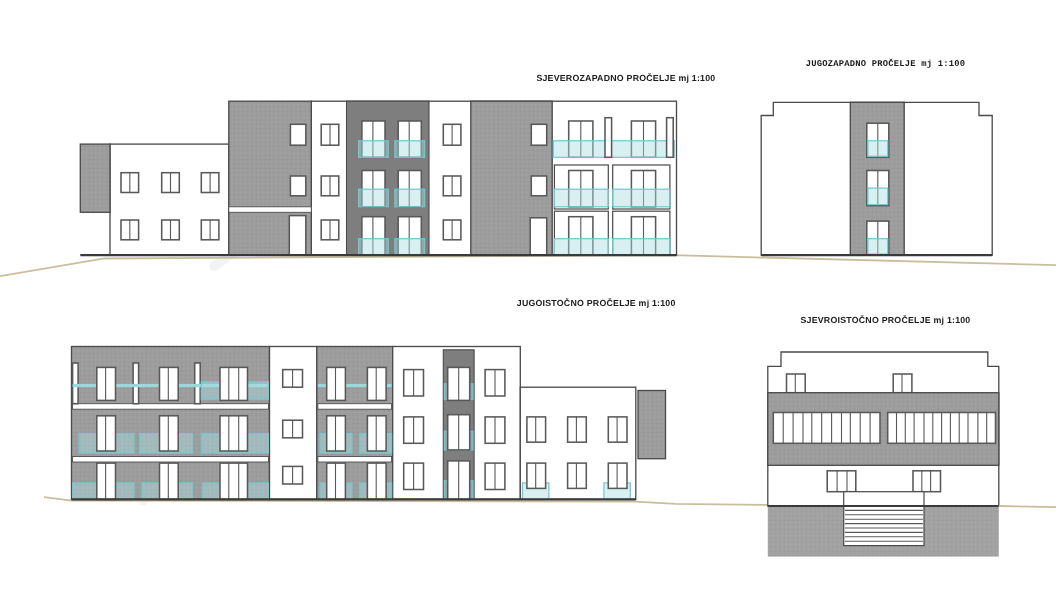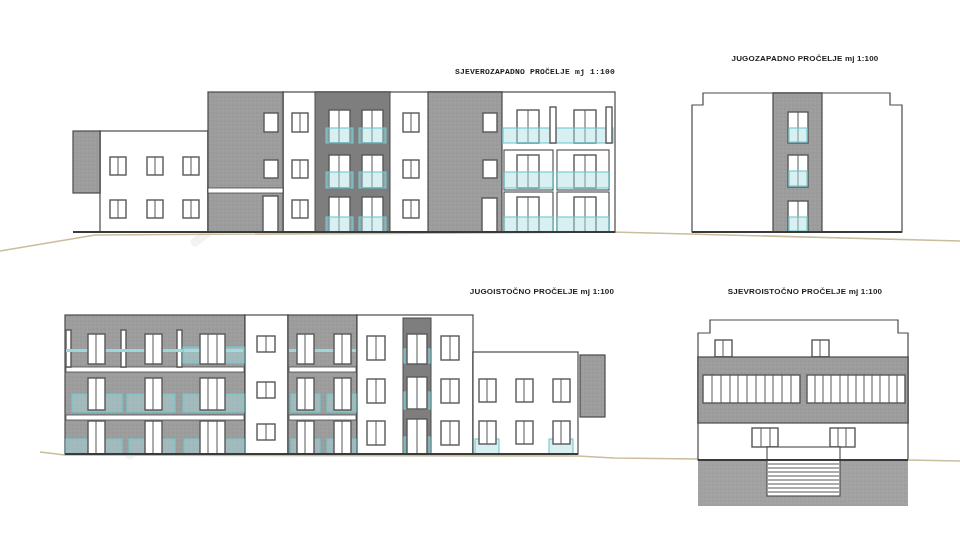--- a/index.html
+++ b/index.html
@@ -324,17 +324,17 @@
         <line class="m" x1="768" y1="480" x2="839" y2="480"></line>
           <line class="m" x1="768" y1="484" x2="839" y2="484"></line>
         <line class="m" x1="768" y1="488" x2="839" y2="488"></line>
           <line class="m" x1="768" y1="492" x2="839" y2="492"></line>
       </g>
       <line class="base" x1="698" y1="460" x2="908" y2="460"></line>
       <polyline class="terr" points="908,460 960,461"></polyline>
     </g>
   </svg>
 
-  <div class="title" style="left:420px;top:67px;width:230px;font-family:Liberation Mono, monospace;">SJEVEROZAPADNO PROČELJE mj 1:100</div>
-  <div class="title" style="left:700px;top:54px;width:210px;">JUGOZAPADNO PROČELJE mj 1:100</div>
-  <div class="title" style="left:437px;top:287px;width:210px;text-align:center;">JUGOISTOČNO PROČELJE mj 1:100</div>
+  <div class="title" style="left:454px;top:67px;width:230px;">SJEVEROZAPADNO PROČELJE mj 1:100</div>
+  <div class="title" style="left:700px;top:54px;width:210px;font-family:Liberation Mono, monospace;">JUGOZAPADNO PROČELJE mj 1:100</div>
+  <div class="title" style="left:437px;top:271px;width:210px;text-align:center;">JUGOISTOČNO PROČELJE mj 1:100</div>
   <div class="title" style="left:700px;top:287px;width:210px;">SJEVROISTOČNO PROČELJE mj 1:100</div>
 </div>
 
 </body></html>

